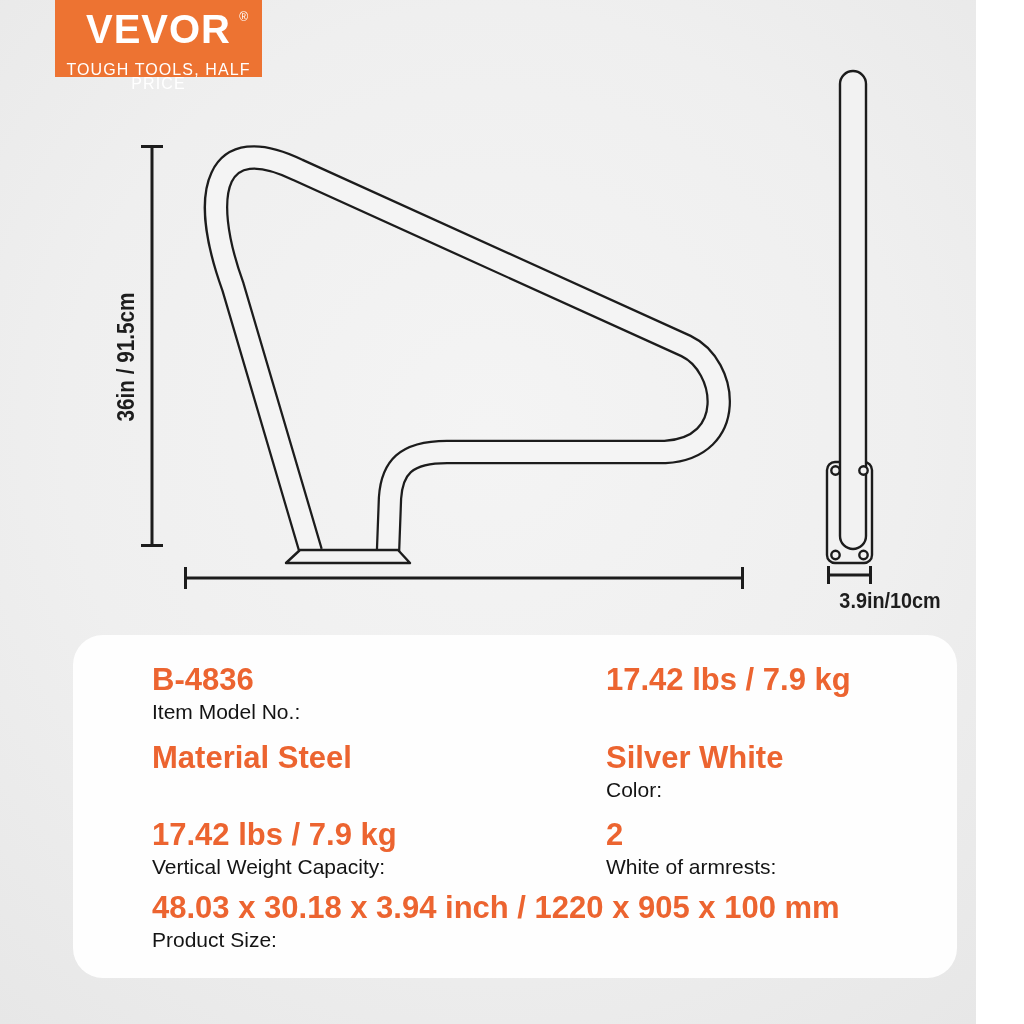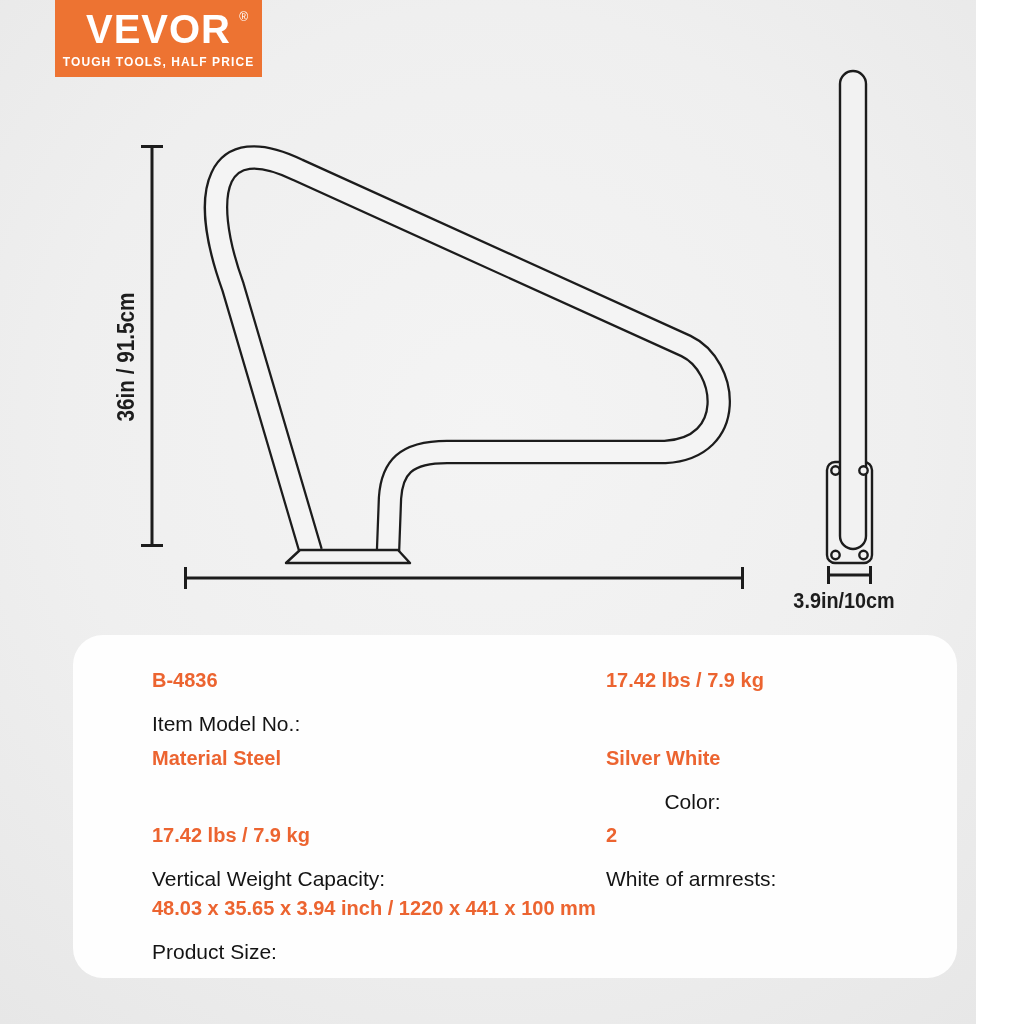--- a/index.html
+++ b/index.html
@@ -19,55 +19,55 @@
   .logo .word{
     display:block;margin-top:9px;
     font-size:40px;font-weight:800;letter-spacing:1px;line-height:40px;
     transform:scaleY(1.02);
   }
   .logo .reg{
     position:absolute;top:10px;right:14px;
     font-size:12px;font-weight:400;
   }
   .logo .tagline{
-    display:block;margin-top:6px;
-    font-size:12px;font-weight:700;letter-spacing:1.1px;line-height:14px;
+    display:block;margin-top:14px;
+    font-size:16px;font-weight:400;letter-spacing:1.1px;line-height:14px;
   }
 
   
   svg.drawing{position:absolute;left:0;top:0;}
   .tube-outer{fill:none;stroke:#1c1c1c;stroke-width:24.5;}
   .tube-inner{fill:none;stroke:#f4f4f4;stroke-width:20;}
   .solid-part{fill:#f2f2f2;stroke:#1c1c1c;stroke-width:2.4;stroke-linejoin:round;}
   .dim{stroke:#1c1c1c;stroke-width:3;stroke-linecap:butt;}
 
   
   .dim-label{
     position:absolute;white-space:nowrap;color:#1d1d1d;
     font-weight:700;font-size:23px;
   }
   .dim-label>span{display:inline-block;transform:scaleX(0.9);}
   .dim-h{left:126px;top:357px;transform:translate(-50%,-50%) rotate(-90deg);}
   .dim-w{left:461px;top:601px;transform:translate(-50%,-50%);}
-  .dim-s{left:844px;top:601px;transform:translate(-50%,-50%);font-size:22px;}
+  .dim-s{left:890px;top:601px;transform:translate(-50%,-50%);font-size:22px;}
 
   
   .spec-card{
     position:absolute;left:73px;top:635px;width:884px;height:343px;
     background:#fefefe;border-radius:30px;
   }
   .spec-item{position:absolute;}
   .spec-value{
-    font-size:20px;font-weight:700;color:#ec6430;line-height:30px;white-space:nowrap;
+    font-size:31px;font-weight:700;color:#ec6430;line-height:30px;white-space:nowrap;
   }
   .spec-label{
-    margin-top:17px;font-size:21px;font-weight:400;color:#141414;line-height:24px;white-space:nowrap;
+    margin-top:5px;font-size:21px;font-weight:400;color:#141414;line-height:24px;white-space:nowrap;
   }
   .p1{left:79px;top:30px;}  .p2{left:533px;top:30px;}
-  .p3{left:79px;top:108px;} .p4{left:533px;top:108px;text-align:right;}
+  .p3{left:79px;top:108px;} .p4{left:533px;top:108px;}
   .p5{left:79px;top:185px;} .p6{left:533px;top:185px;}
   .p7{left:79px;top:258px;}
 </style>
 </head>
 <body>
 
 <div class="page">
 
   <div class="logo">
     <span class="word">VEVOR</span>
@@ -142,18 +142,18 @@
       <div class="spec-value">17.42 lbs / 7.9 kg</div>
       <div class="spec-label">Vertical Weight Capacity:</div>
     </div>
 
     <div class="spec-item p6">
       <div class="spec-value">2</div>
       <div class="spec-label">White of armrests:</div>
     </div>
 
     <div class="spec-item p7">
-      <div class="spec-value">48.03 x 35.65 x 3.94 inch / 1220 x 441 x 100 mm</div>
+      <div class="spec-value">48.03 x 30.18 x 3.94 inch / 1220 x 905 x 100 mm</div>
       <div class="spec-label">Product Size:</div>
     </div>
 
   </div>
 </div>
 
 </body></html>

